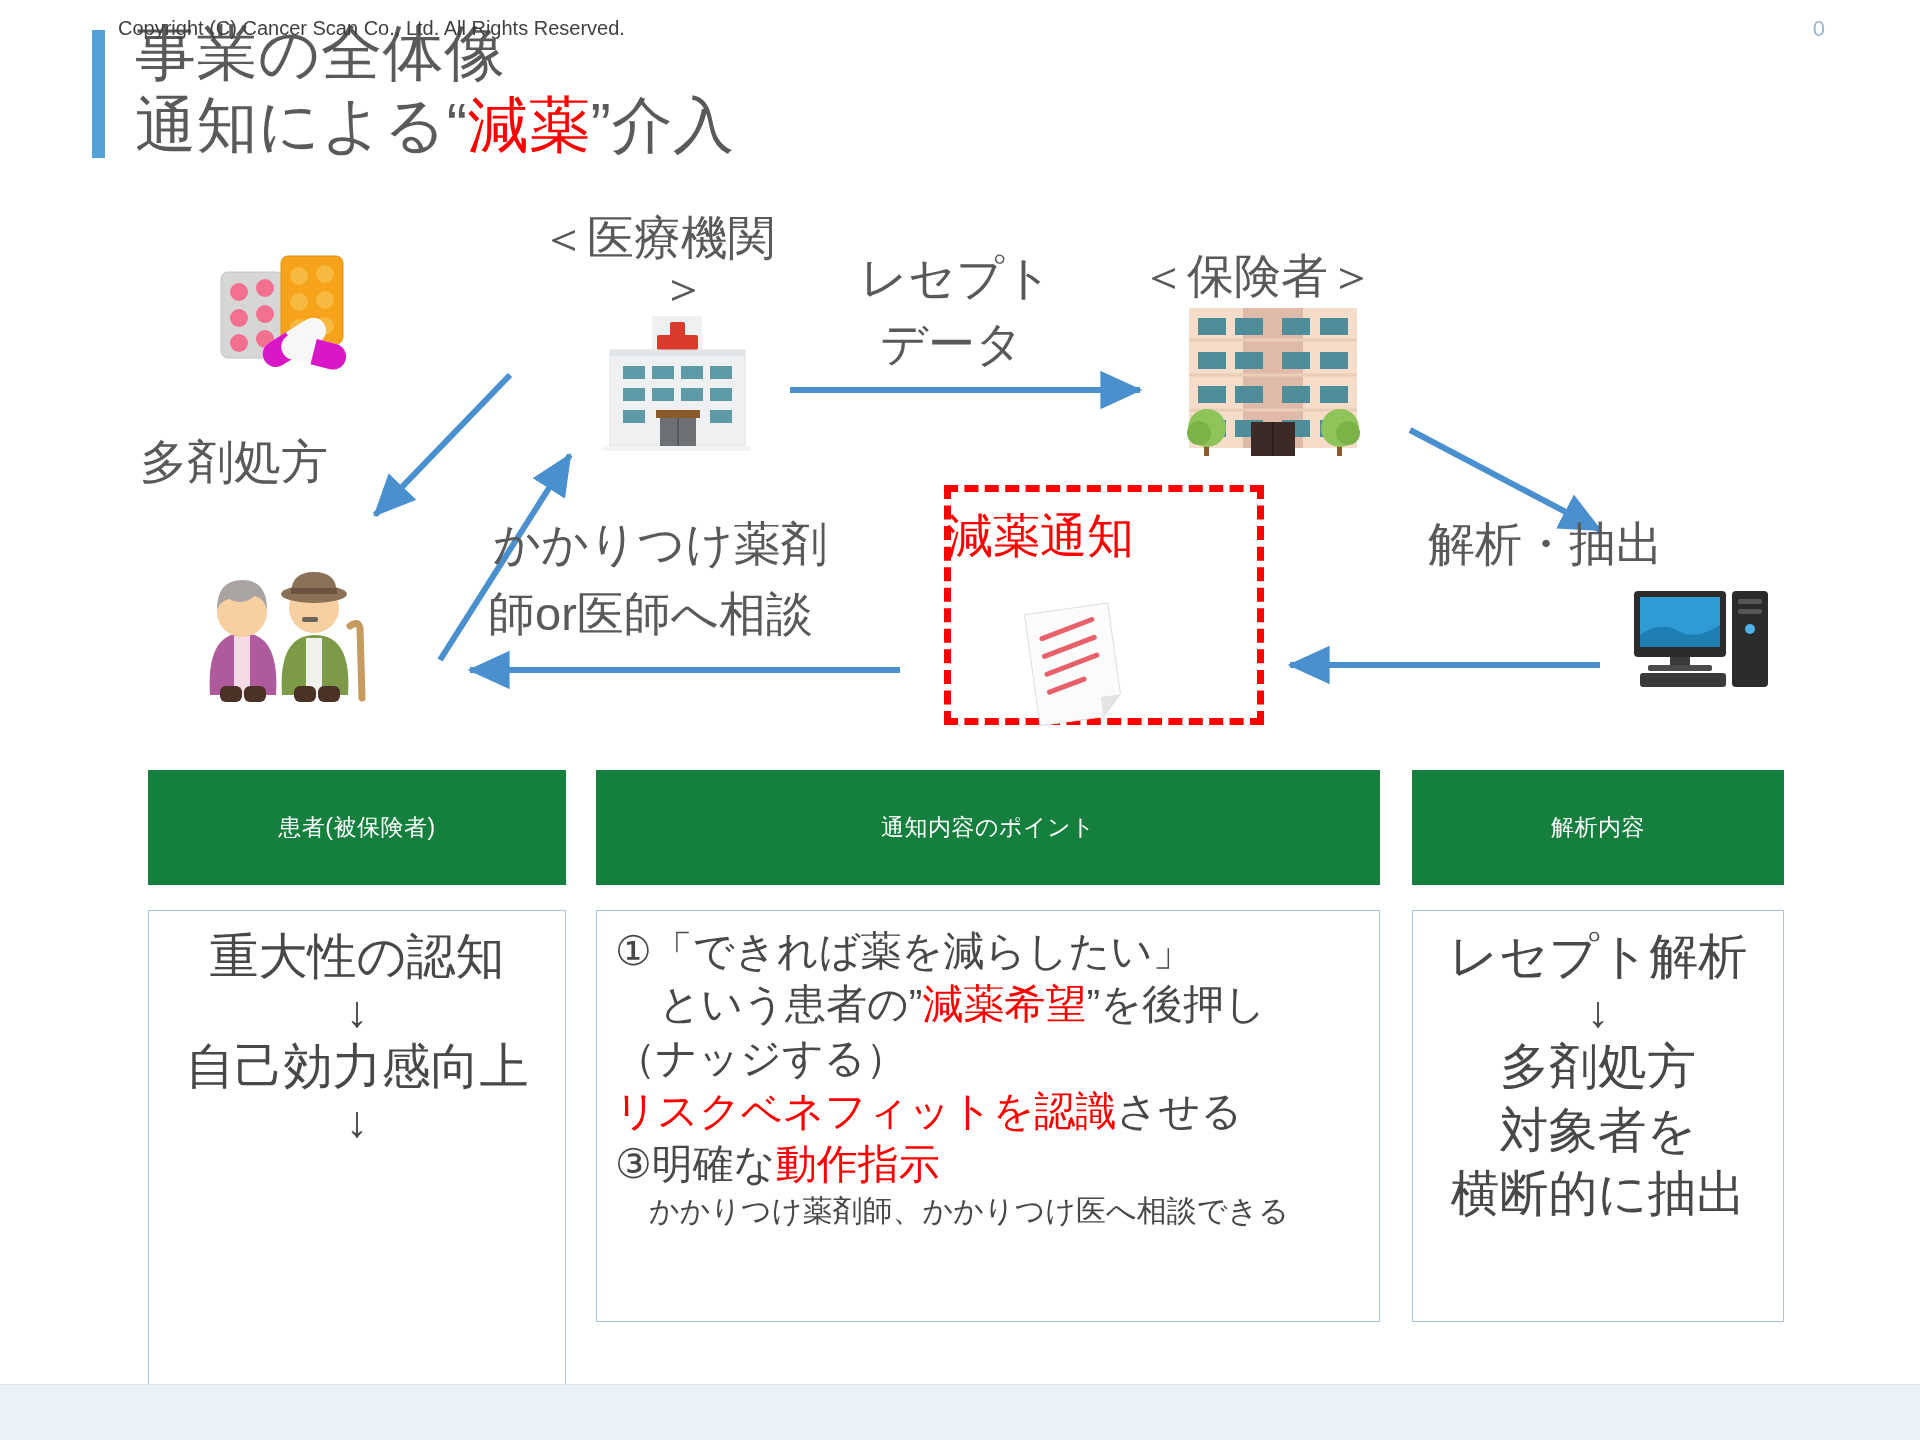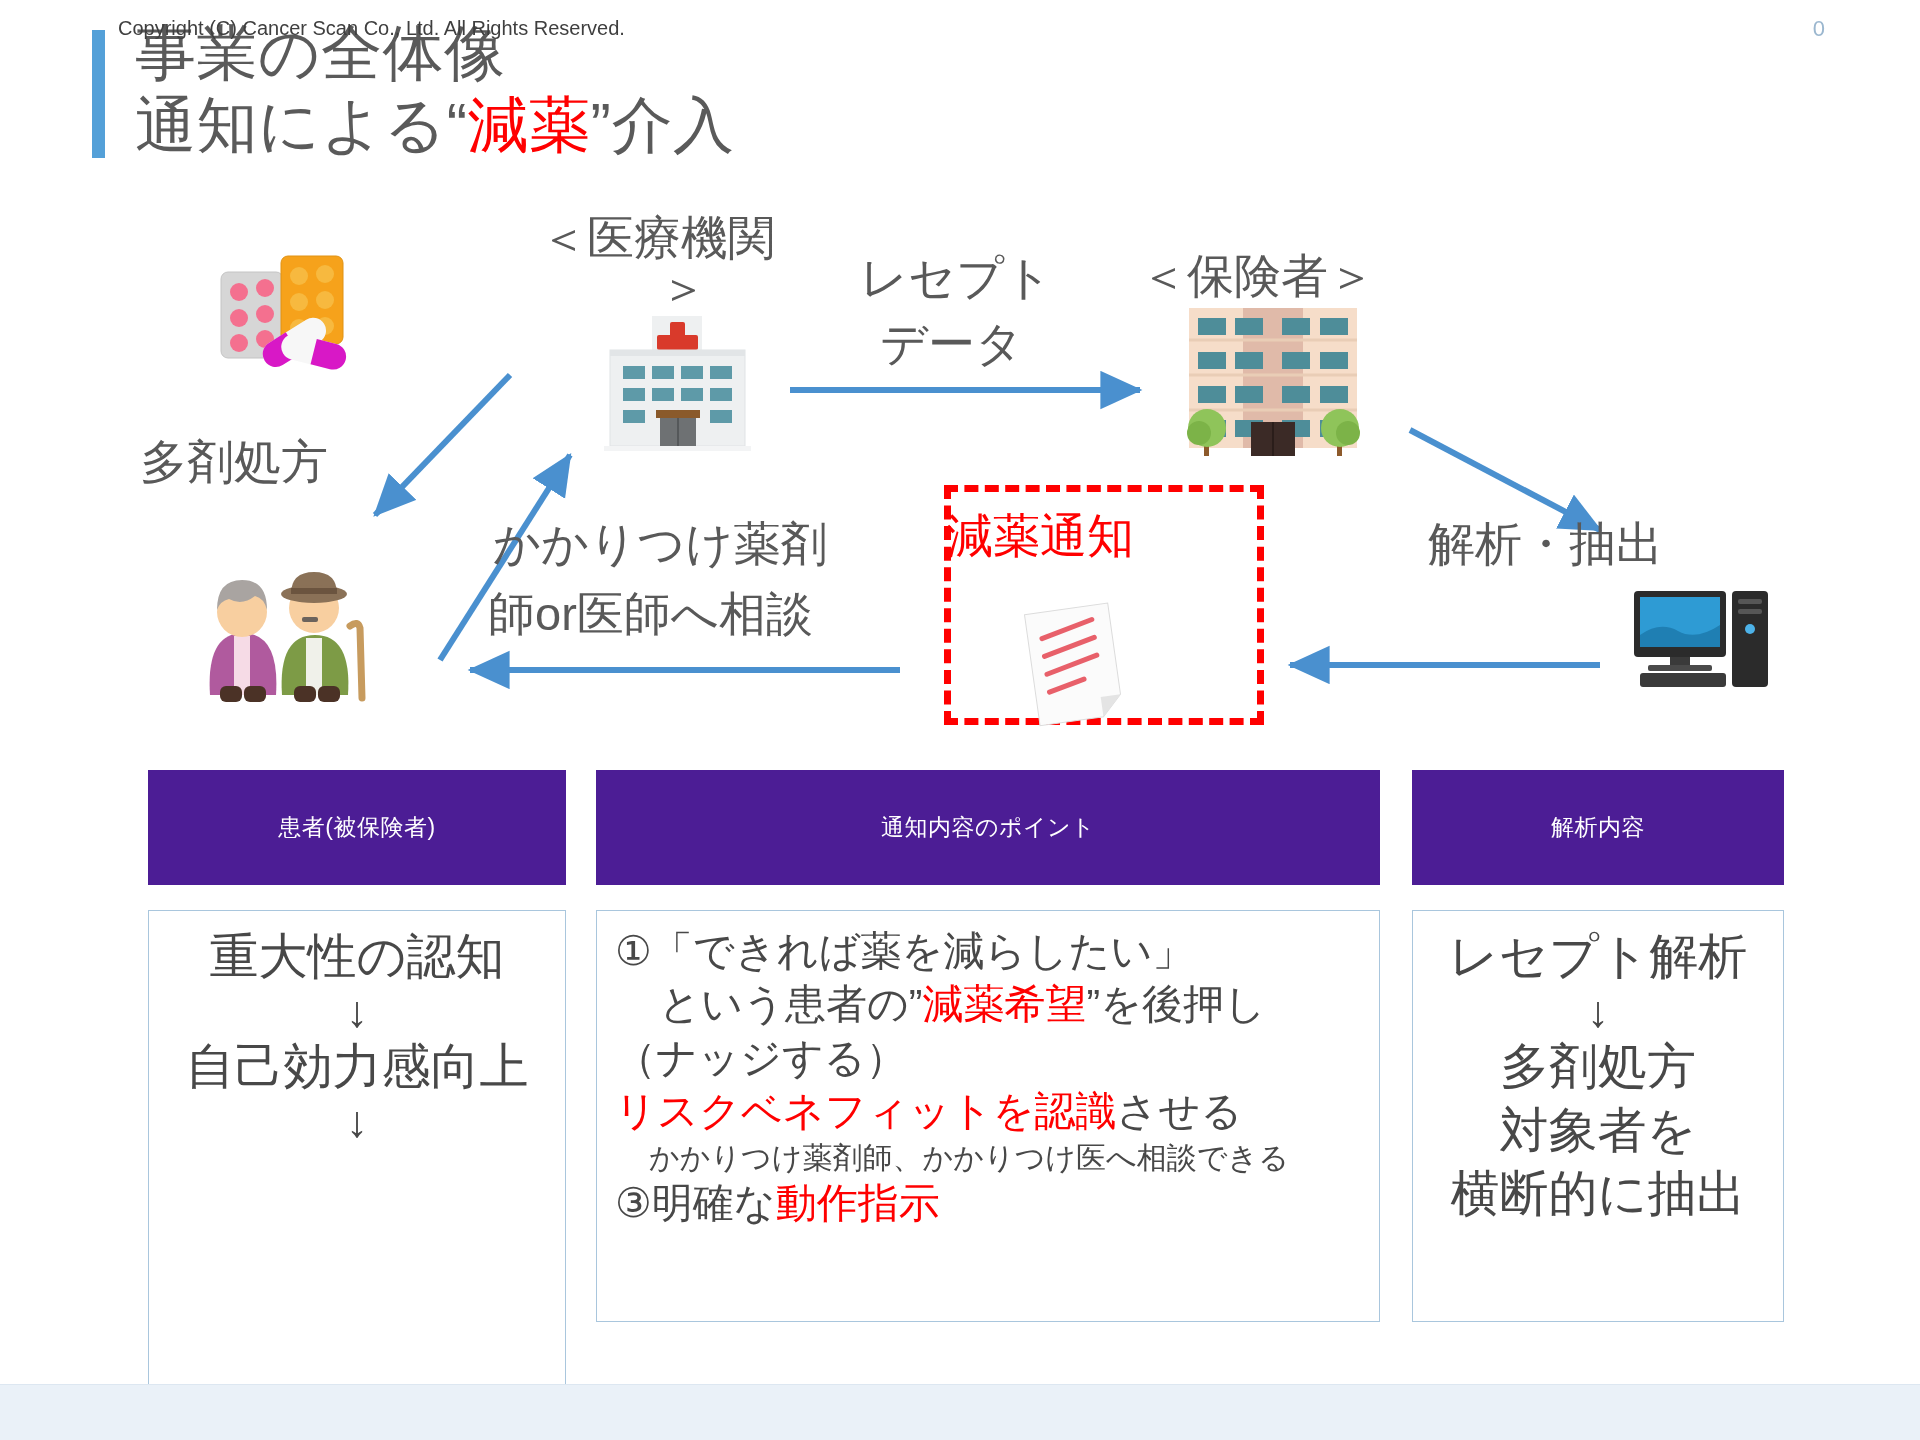--- a/index.html
+++ b/index.html
@@ -53,21 +53,21 @@
   
   .red-dash-box {
     position: absolute; left: 944px; top: 485px;
     width: 320px; height: 240px;
     border: 7px dashed #ff0000;
   }
 
   
   .col-head {
     position: absolute;
-    background: #4c1d95;
+    background: #15803d;
     display: flex; align-items: center; justify-content: center;
     color: #ffffff; font-size: 23px; letter-spacing: .5px;
   }
   .col-body {
     position: absolute;
     background: #ffffff; border: 1.5px solid #a9c6dd;
   }
   .col-body-inner {
     padding: 14px 18px;
     color: #484848;
@@ -330,22 +330,22 @@
 
   <div class="col-head" style="left:596px; top:770px; width:784px; height:115px;">
     <span>通知内容のポイント</span>
   </div>
   <div class="col-body" style="left:596px; top:910px; width:784px; height:412px;">
     <div class="col-body-inner mid-text">
       <div class="mid-line">①「できれば薬を減らしたい」</div>
       <div class="mid-line indent1"><span>という患者の”</span><span class="red">減薬希望</span><span>”を後押し</span></div>
       <div class="mid-line">（ナッジする）</div>
       <div class="mid-line"><span class="red">リスクベネフィットを認識</span><span>させる</span></div>
+      <div class="mid-line"><span>③明確な</span><span class="red">動作指示</span></div>
       <div class="mid-line sub indent2">かかりつけ薬剤師、かかりつけ医へ相談できる</div>
-      <div class="mid-line"><span>③明確な</span><span class="red">動作指示</span></div>
     </div>
   </div>
 
   <div class="col-head" style="left:1412px; top:770px; width:372px; height:115px;">
     <span>解析内容</span>
   </div>
   <div class="col-body" style="left:1412px; top:910px; width:372px; height:412px;">
     <div class="col-body-inner center-text">
       <div>レセプト解析</div>
       <div class="arrow-ch">↓</div>

